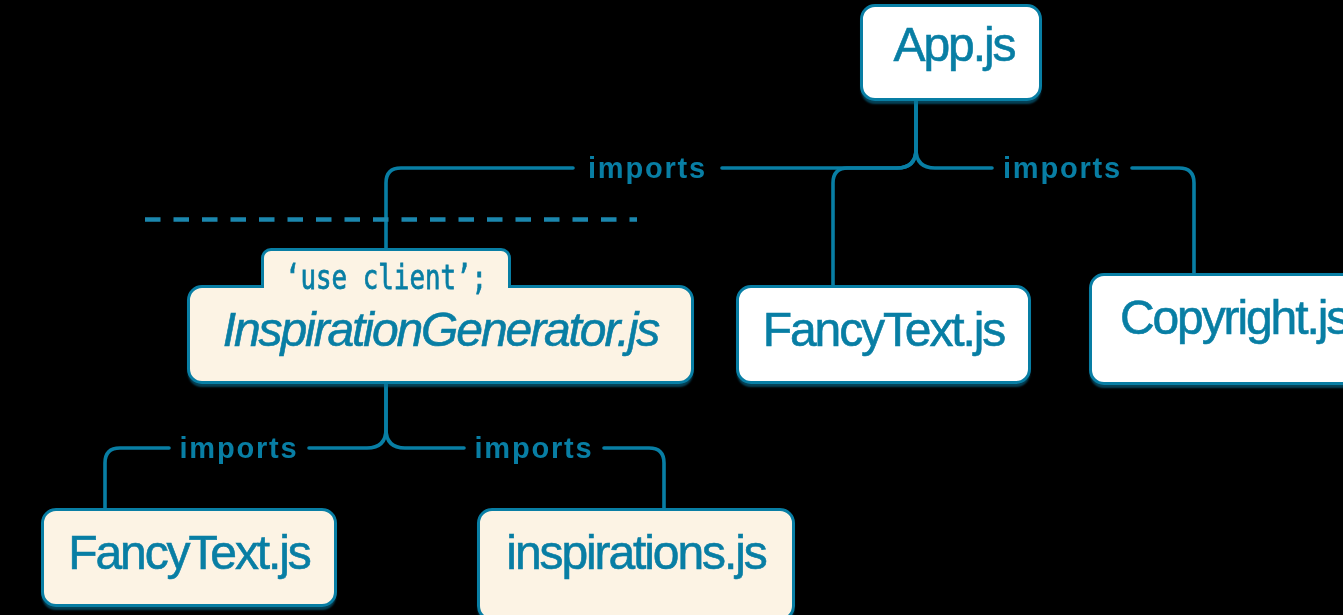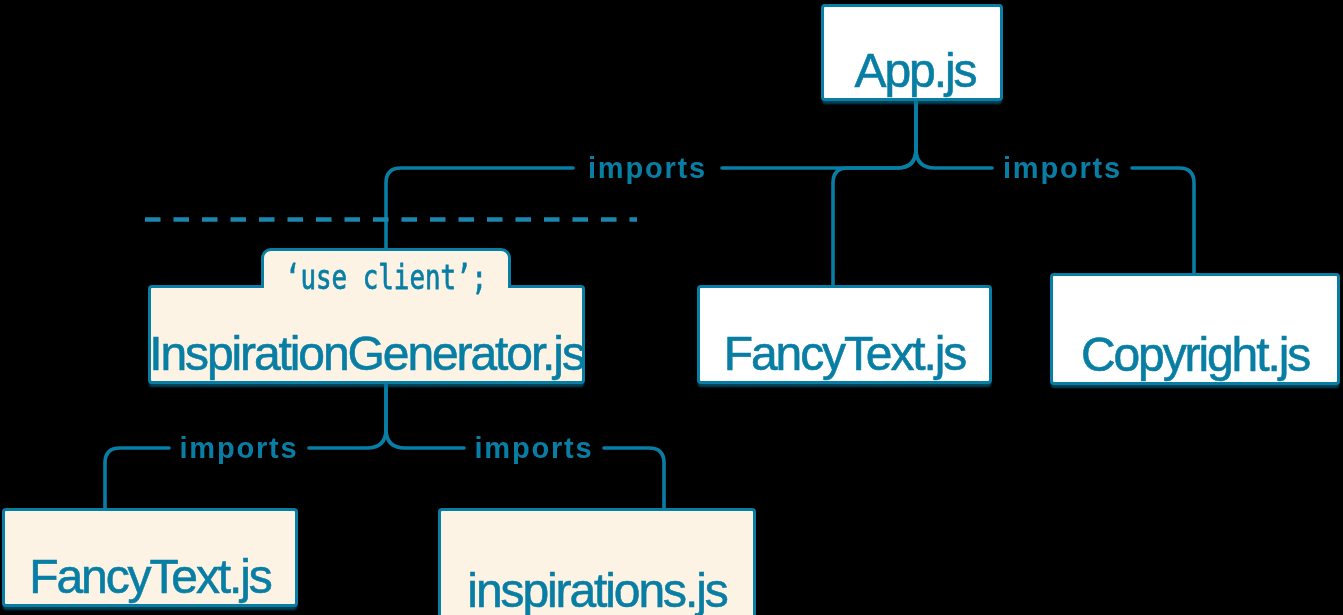--- a/index.html
+++ b/index.html
@@ -40,35 +40,36 @@
     font-family: "Liberation Sans", sans-serif;
     font-size: 29px;
     font-weight: bold;
     letter-spacing: 1.8px;
     text-anchor: middle;
   }
   .node {
     position: absolute;
     box-sizing: border-box;
     border: 3px solid #087EA4;
-    border-radius: 4px;
+    border-radius: 15px;
     display: flex;
-    align-items: flex-end;
+    align-items: flex-start;
     justify-content: center;
     padding-top: 14px;
     color: #087EA4;
     font-size: 48px;
     letter-spacing: -2.1px;
     -webkit-text-stroke: 0.6px #087EA4;
     box-shadow: 0 4px 2px -1px rgba(8, 110, 145, 0.6);
+    margin-left: 39px;
   }
   .node.server { background: #FFFFFF; }
   .node.client { background: #FCF3E4; }
   #node-app        { left: 821px;  top: 4px;   width: 182px; height: 97px; padding-top: 10px; padding-left: 6px; }
-  #node-ig         { left: 148px;  top: 285px; width: 437px; height: 99px; }
+  #node-ig         { left: 148px;  top: 285px; width: 507px; height: 99px; font-style: italic; }
   #node-fancy-mid  { left: 697px;  top: 285px; width: 295px; height: 99px; }
   #node-copyright  { left: 1050px; top: 273px; width: 290px; height: 112px; }
   #node-fancy-bot  { left: 2px;    top: 508px; width: 296px; height: 99px; }
   #node-inspirations { left: 438px; top: 508px; width: 318px; height: 113px; }
   #directive-tab {
     position: absolute;
     left: 261px;
     top: 248px;
     width: 250px;
     height: 40px;

